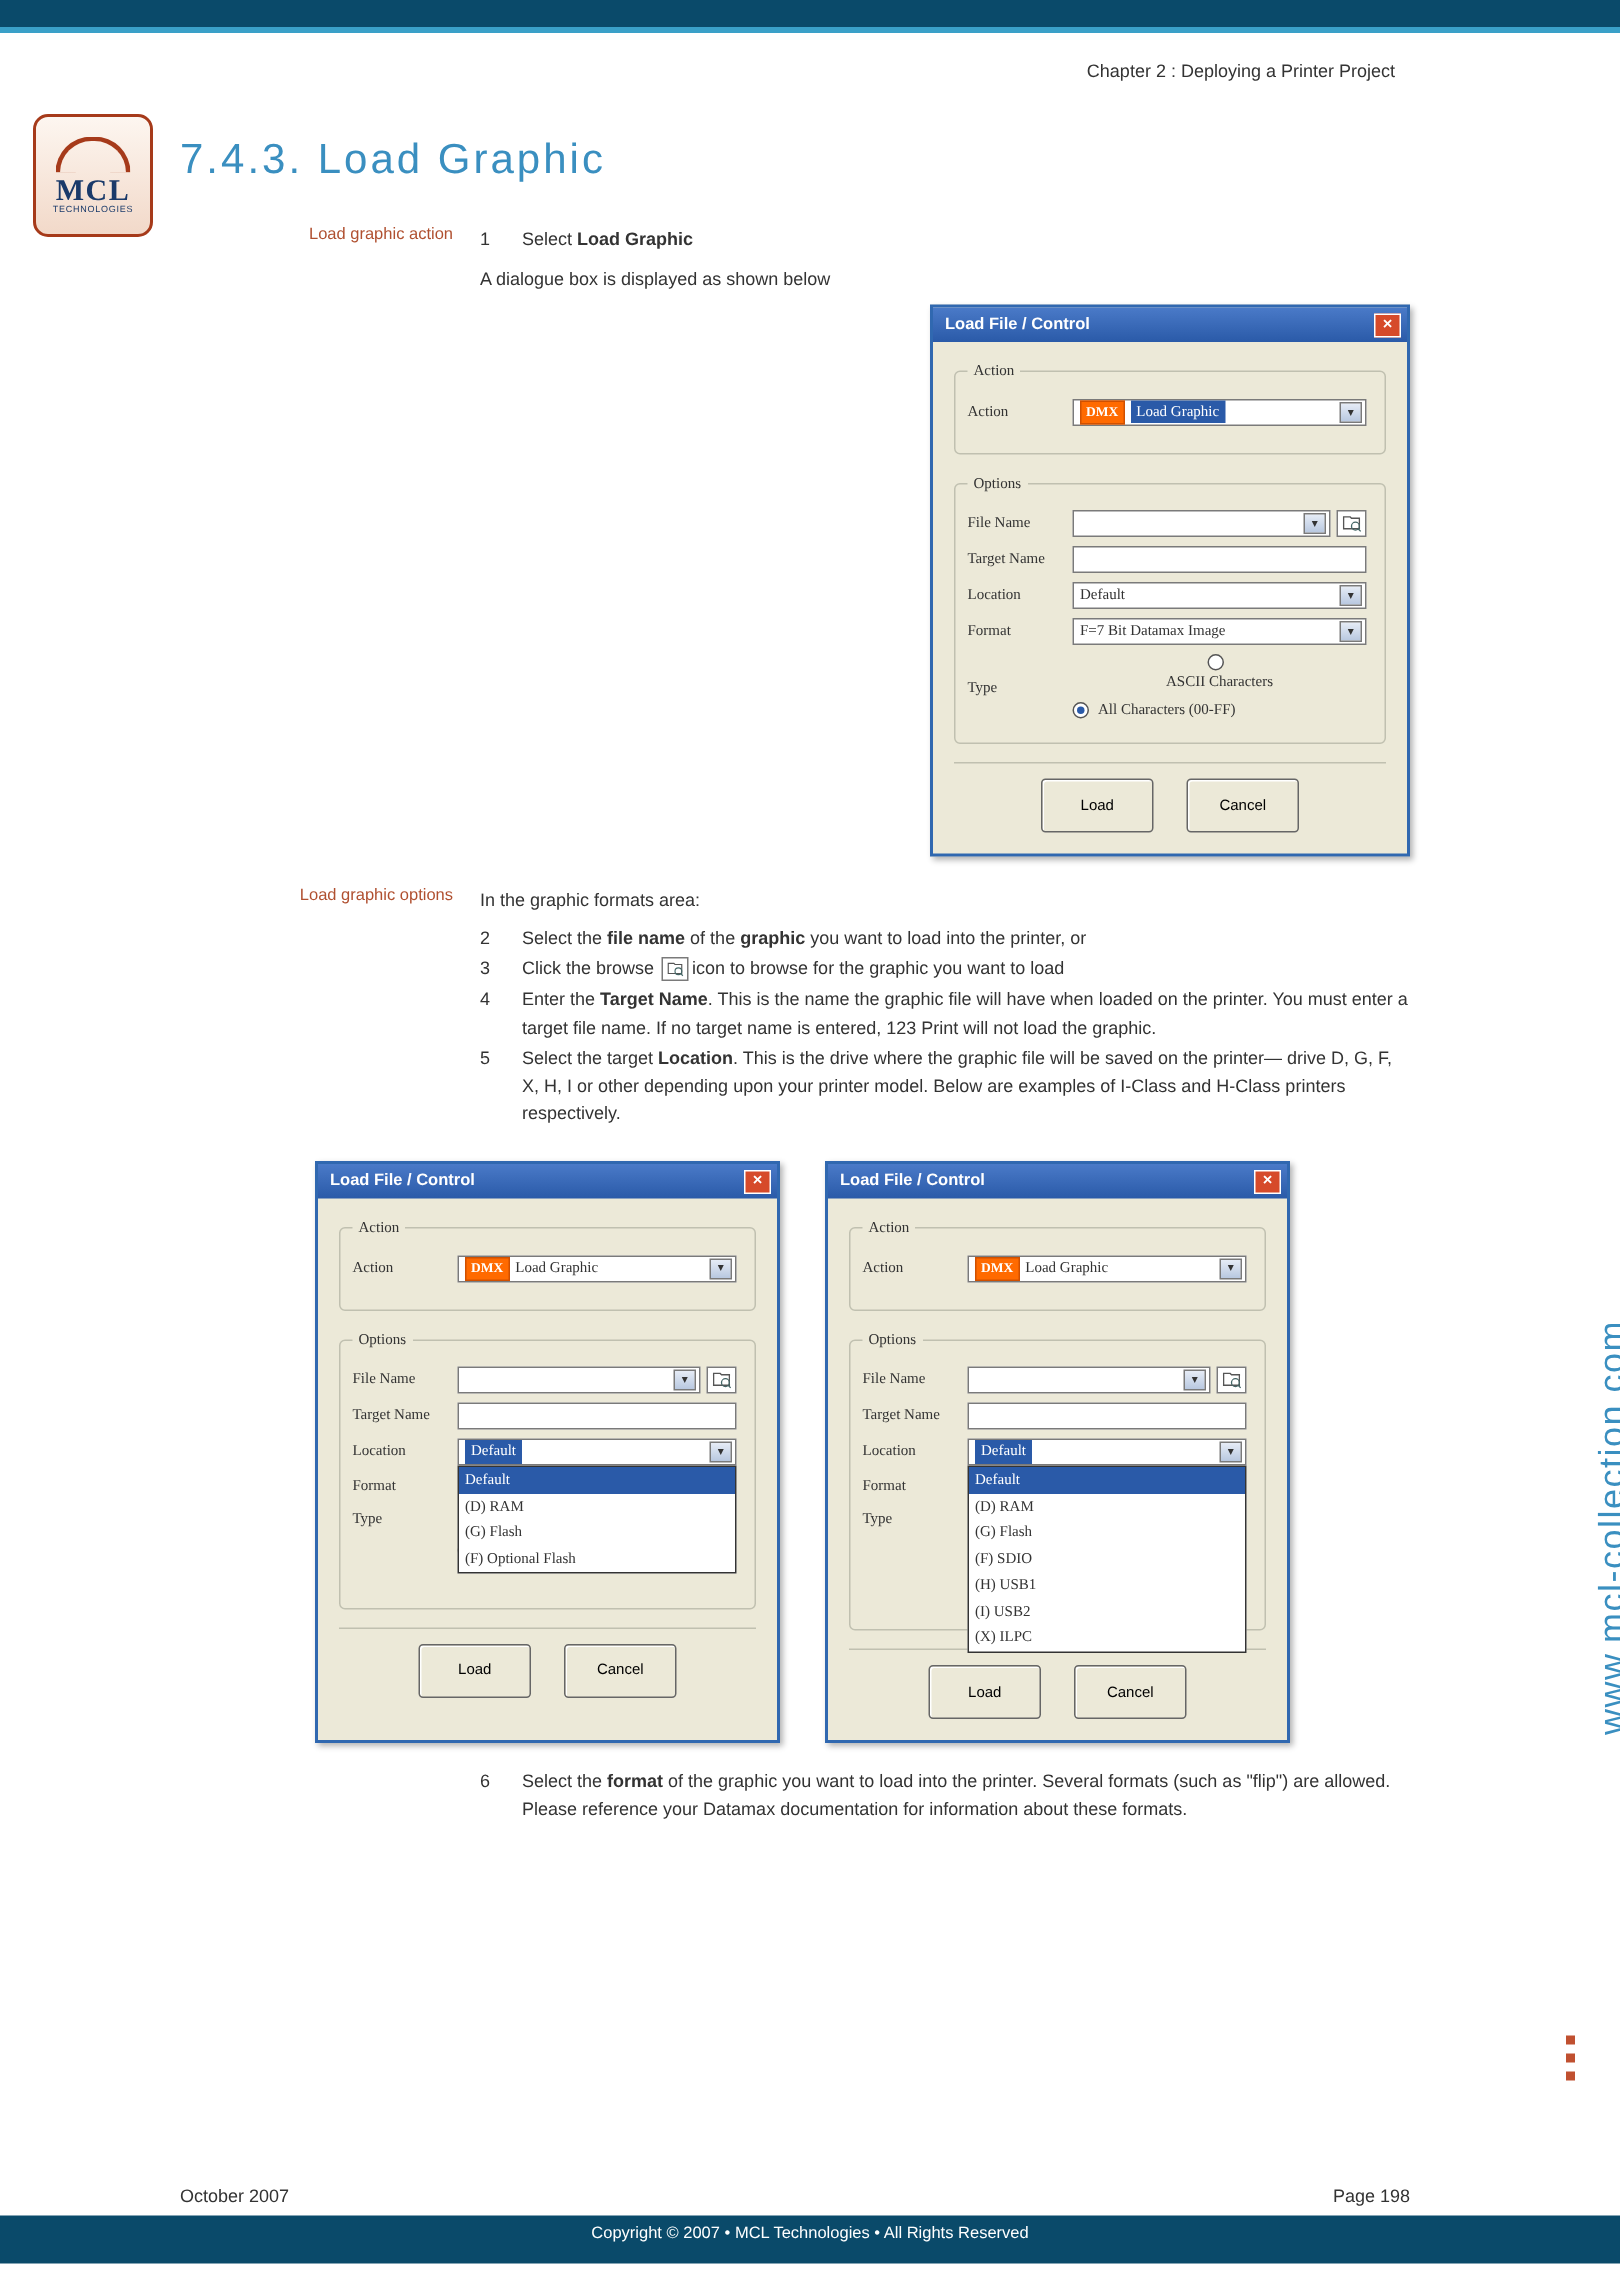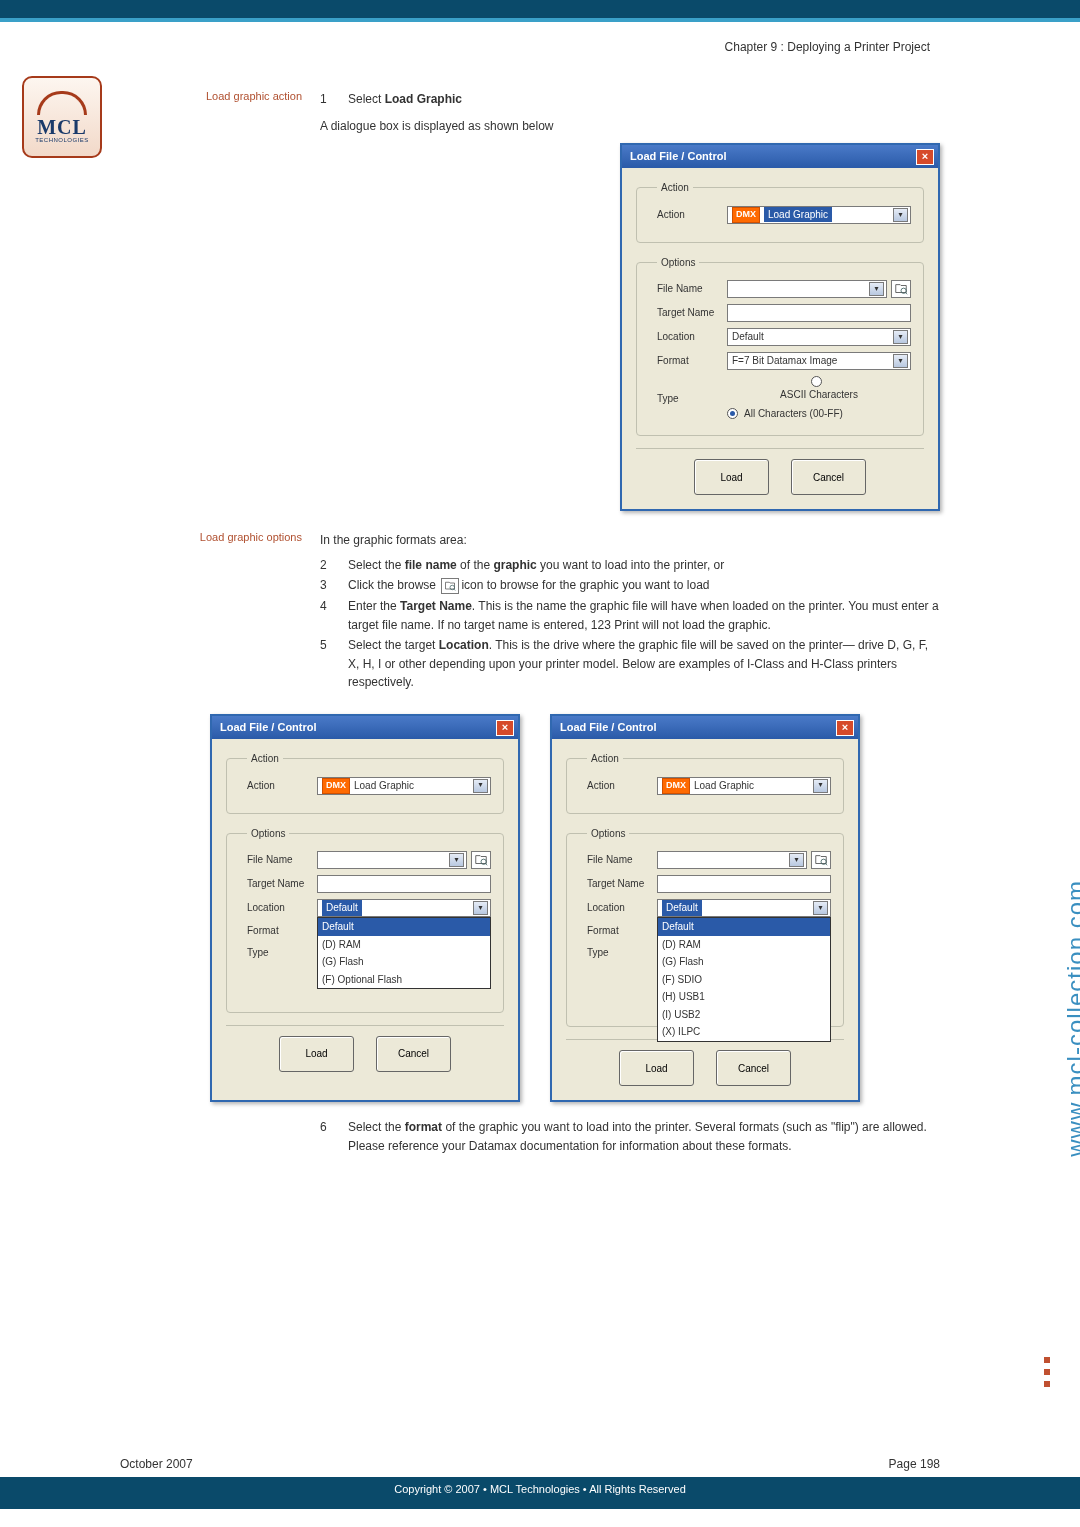--- a/index.html
+++ b/index.html
@@ -99,22 +99,23 @@
     border: 1px solid #fff;
     color: #fff;
     display: flex; align-items: center; justify-content: center;
     font-weight: bold; font-size: 11px; line-height: 1;
     cursor: pointer;
   }
   .dlg-body { padding: 12px 14px 14px 14px; }
   fieldset {
     border: 1px solid #c0c0b0;
     border-radius: 4px;
-    padding: 10px 12px 12px 20px;
+    padding: 10px 12px 12px 8px;
     margin-bottom: 12px;
+    font-family: Liberation Serif, serif;
   }
   legend {
     font-size: 10px;
     color: #333;
     padding: 0 4px;
     background: #ece9d8;
   }
   .fld-row { display: flex; align-items: center; margin-bottom: 6px; }
   .fld-label { width: 70px; flex-shrink: 0; }
   .combo, .txtfield {
@@ -224,21 +225,22 @@
 <div class="top-bar"></div>
 <div class="top-accent"></div>
 
 <div class="logo-box">
   <div class="logo-arc"></div>
   <div class="logo-text">MCL</div>
   <div class="logo-sub">TECHNOLOGIES</div>
 </div>
 
 <div class="page">
-  <div class="crumb">Chapter 9 : Deploying a Printer Project</div>
+  <div class="crumb">Chapter 2 : Deploying a Printer Project</div>
+  <h1>7.4.3.   Load Graphic</h1>
 
   <div class="row">
     <div class="label-col">Load graphic action</div>
     <div class="body-col">
       <ol class="steps">
         <li>
           <span class="num">1</span>
           <span class="txt"><span>Select </span><span class="bold">Load Graphic</span></span>
         </li>
       </ol>

